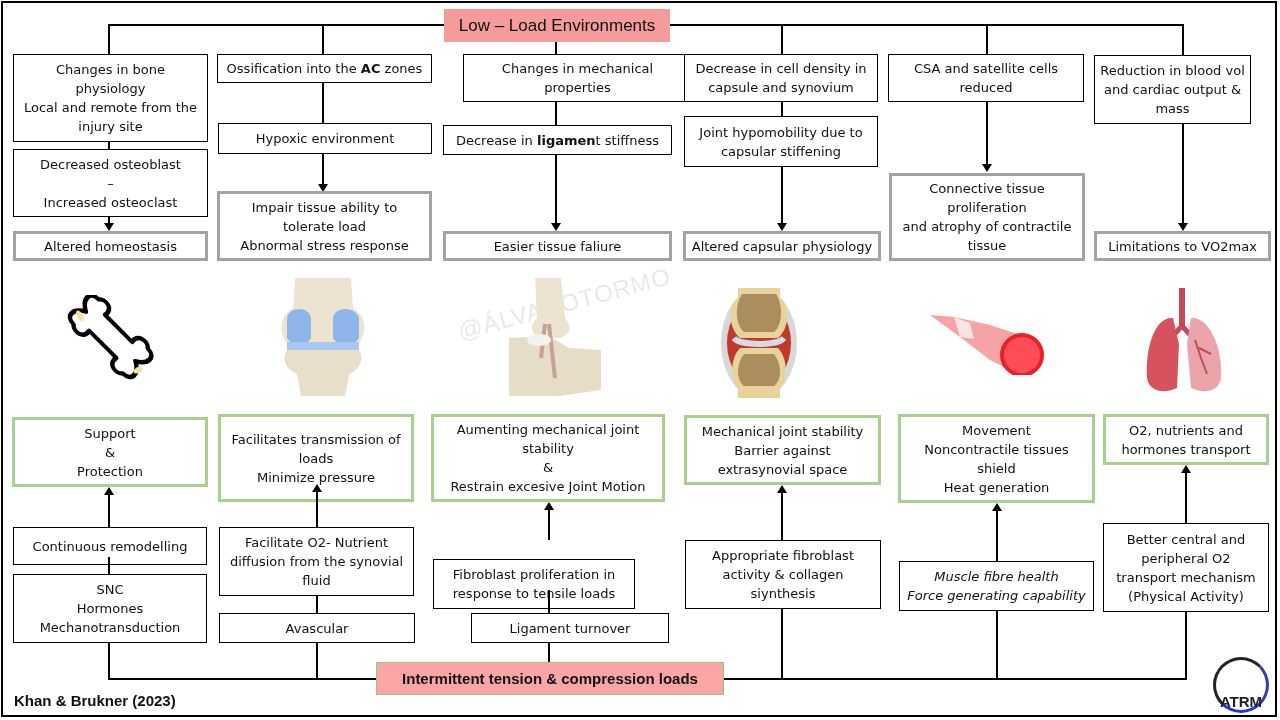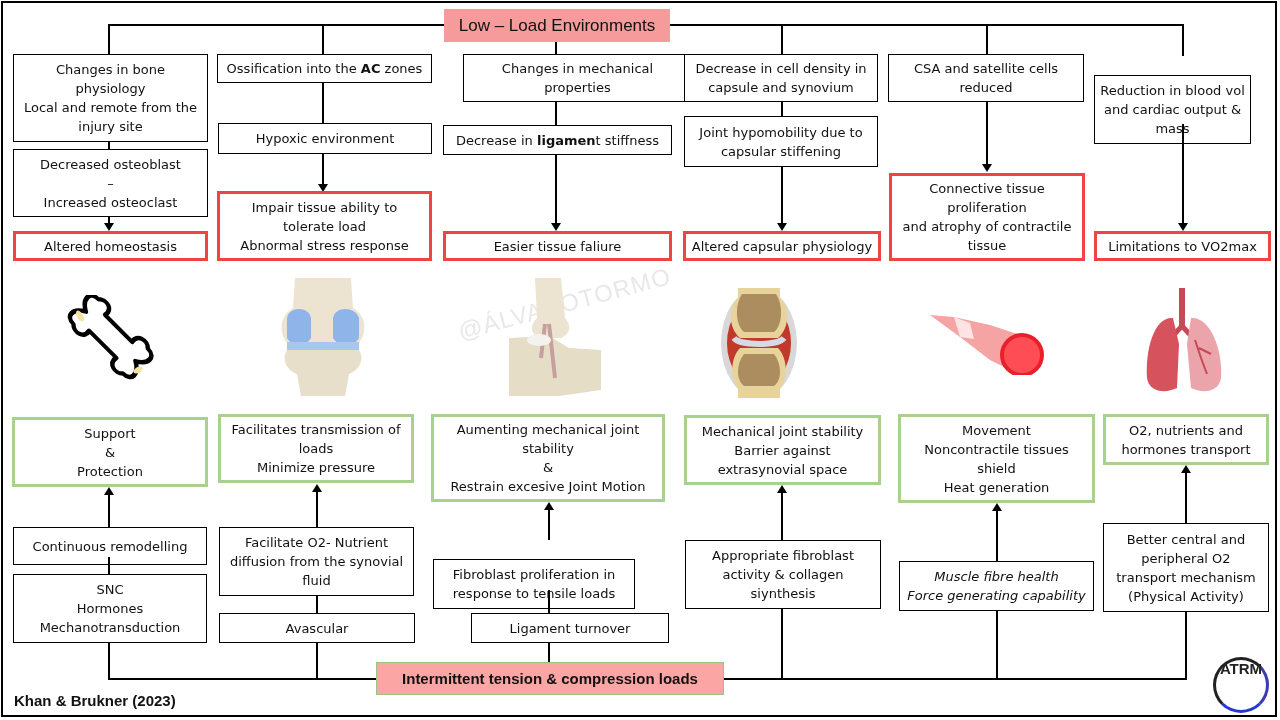--- a/index.html
+++ b/index.html
@@ -3,42 +3,42 @@
 <meta charset="utf-8">
 <style>
   html, body { margin:0; padding:0; background:#fff; }
   body { width:1280px; height:720px; position:relative; overflow:hidden;
          font-family:"DejaVu Sans", sans-serif; color:#111; }
   .frame { position:absolute; left:1px; top:1px; width:1276px; height:716px;
            border:2px solid #000; box-sizing:border-box; }
   .box { position:absolute; box-sizing:border-box; background:#fff; border:1px solid #000;
          display:flex; align-items:center; justify-content:center; text-align:center;
          font-size:13px; line-height:19px; padding:0 4px; white-space:pre-line; }
-  .red { border:3px solid #ef4444; }
+  .red { border:3px solid #a3a3a3; }
   .green { border:3px solid #a9d18e; }
   .line { position:absolute; background:#000; }
   .arrow-down, .arrow-up { position:absolute; width:0; height:0;
          border-left:5px solid transparent; border-right:5px solid transparent; }
   .arrow-down { border-top:8px solid #000; }
   .arrow-up { border-bottom:8px solid #000; }
   .title-top { position:absolute; left:444px; top:9px; width:226px; height:33px;
                background:#f59b9b; display:flex; align-items:center; justify-content:center;
                font-weight:normal; font-size:17px; font-family:"Liberation Sans", sans-serif; }
   .title-bottom { position:absolute; left:376px; top:662px; width:348px; height:33px;
                background:#fca5a5; display:flex; align-items:center; justify-content:center;
                font-weight:bold; font-size:15px; font-family:"Liberation Sans", sans-serif;
                box-shadow: 0 0 0 1px #9cc47f inset; }
   .citation { position:absolute; left:14px; top:692px; font-weight:bold; font-size:15px;
               font-family:"Liberation Sans", sans-serif; }
   .watermark { position:absolute; left:455px; top:290px; font-size:24px; color:rgba(190,190,190,0.35);
                transform:rotate(-15deg); font-family:"Liberation Sans", sans-serif; letter-spacing:1px; }
   .illus { position:absolute; }
   .logo { position:absolute; left:1213px; top:657px; width:56px; height:56px; border-radius:50%;
           border:3px solid #222; box-sizing:border-box;
-          background:linear-gradient(#fff,#fff); display:flex; align-items:flex-start; justify-content:center;
+          background:linear-gradient(#fff,#fff); display:flex; align-items:flex-end; justify-content:center;
           font-weight:bold; font-size:15px; font-family:"Liberation Sans", sans-serif; color:#222;
           border-bottom-color:#2436d6; border-right-color:#3b3bb0; }
 </style>
 </head>
 <body>
 
 <div class="frame"></div>
 
 <div class="line" style="left:108px;top:24px;width:1075px;height:2px;"></div>
 <div class="line" style="left:108px;top:24px;width:2px;height:30px;"></div>
@@ -94,21 +94,21 @@
 
 <div class="box" style="left:888px;top:54px;width:196px;height:48px;">CSA and satellite cells
 reduced</div>
 <div class="line" style="left:986px;top:102px;width:2px;height:64px;"></div>
 <div class="arrow-down" style="left:982px;top:164px;"></div>
 <div class="box red" style="left:889px;top:173px;width:196px;height:88px;">Connective tissue
 proliferation
 and atrophy of contractile
 tissue</div>
 
-<div class="box" style="left:1094px;top:55px;width:157px;height:69px;margin-top:20px;">Reduction in blood vol
+<div class="box" style="left:1094px;top:55px;width:157px;height:69px;">Reduction in blood vol
 and cardiac output  &amp;
 mass</div>
 <div class="line" style="left:1182px;top:124px;width:2px;height:101px;"></div>
 <div class="arrow-down" style="left:1178px;top:223px;"></div>
 <div class="box red" style="left:1094px;top:231px;width:177px;height:30px;">Limitations to VO2max</div>
 
 <div class="watermark">@ÁLVAROTORMO</div>
 
 <svg class="illus" style="left:50px;top:295px;" width="110" height="95" viewBox="0 0 110 95">
   <g transform="rotate(45 55 47)">
@@ -163,21 +163,21 @@
 Protection</div>
 <div class="arrow-up" style="left:104px;top:487px;"></div>
 <div class="line" style="left:108px;top:494px;width:2px;height:33px;"></div>
 <div class="box" style="left:13px;top:527px;width:194px;height:38px;">Continuous  remodelling</div>
 <div class="line" style="left:108px;top:557px;width:2px;height:17px;"></div>
 <div class="box" style="left:13px;top:574px;width:194px;height:69px;">SNC
 Hormones
 Mechanotransduction</div>
 <div class="line" style="left:108px;top:643px;width:2px;height:36px;"></div>
 
-<div class="box green" style="left:218px;top:414px;width:196px;height:69px;">Facilitates transmission of
+<div class="box green" style="left:218px;top:414px;width:196px;height:88px;">Facilitates transmission of
 loads
 Minimize pressure</div>
 <div class="arrow-up" style="left:312px;top:484px;"></div>
 <div class="line" style="left:316px;top:491px;width:2px;height:36px;"></div>
 <div class="box" style="left:219px;top:527px;width:195px;height:69px;">Facilitate O2- Nutrient
 diffusion from the synovial
 fluid</div>
 <div class="line" style="left:316px;top:596px;width:2px;height:18px;"></div>
 <div class="box" style="left:219px;top:613px;width:196px;height:30px;">Avascular</div>
 <div class="line" style="left:316px;top:643px;width:2px;height:36px;"></div>

